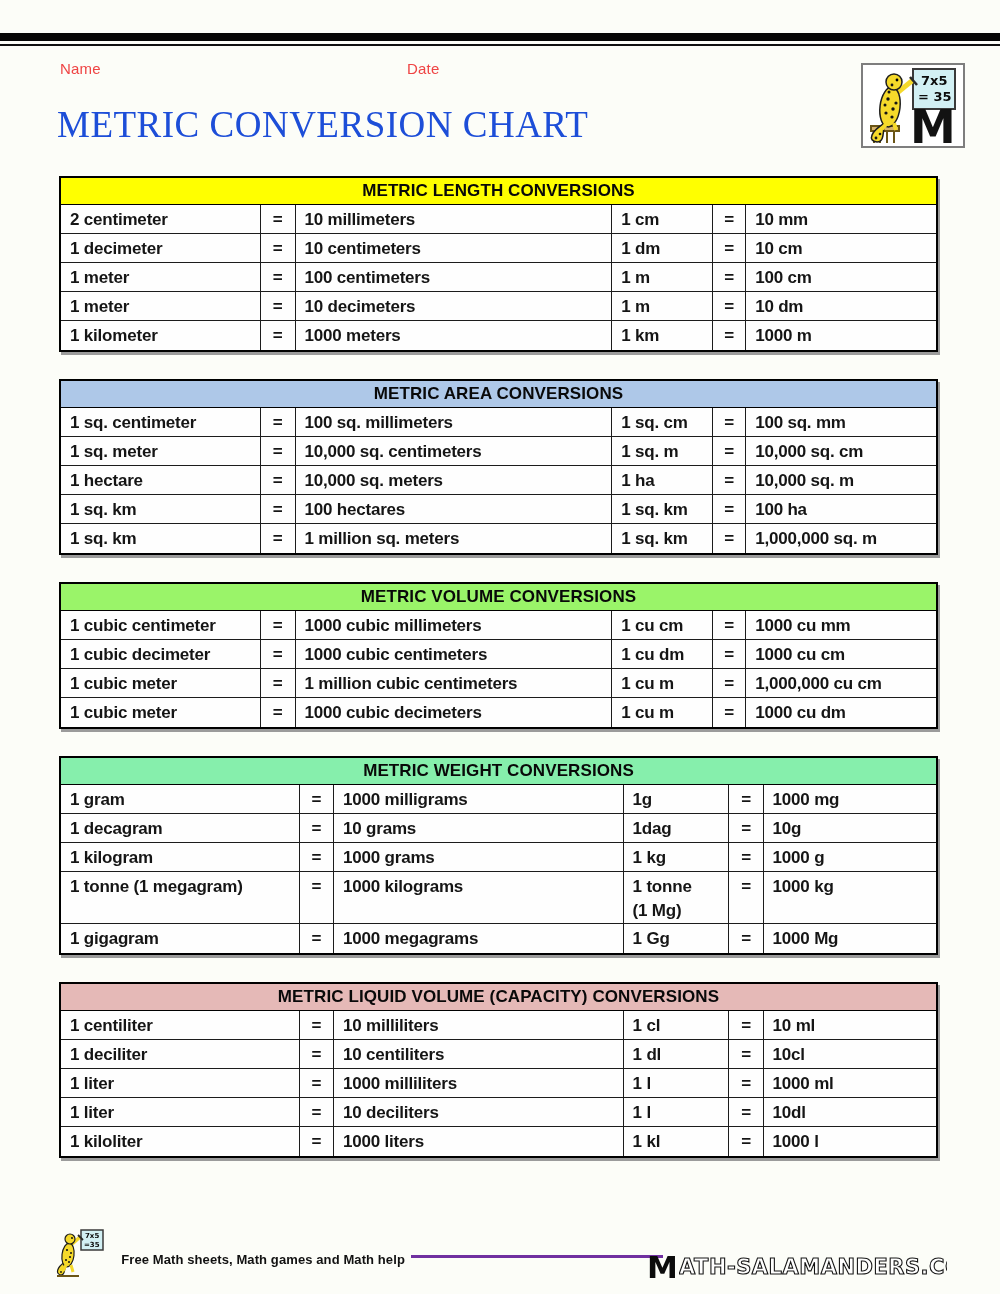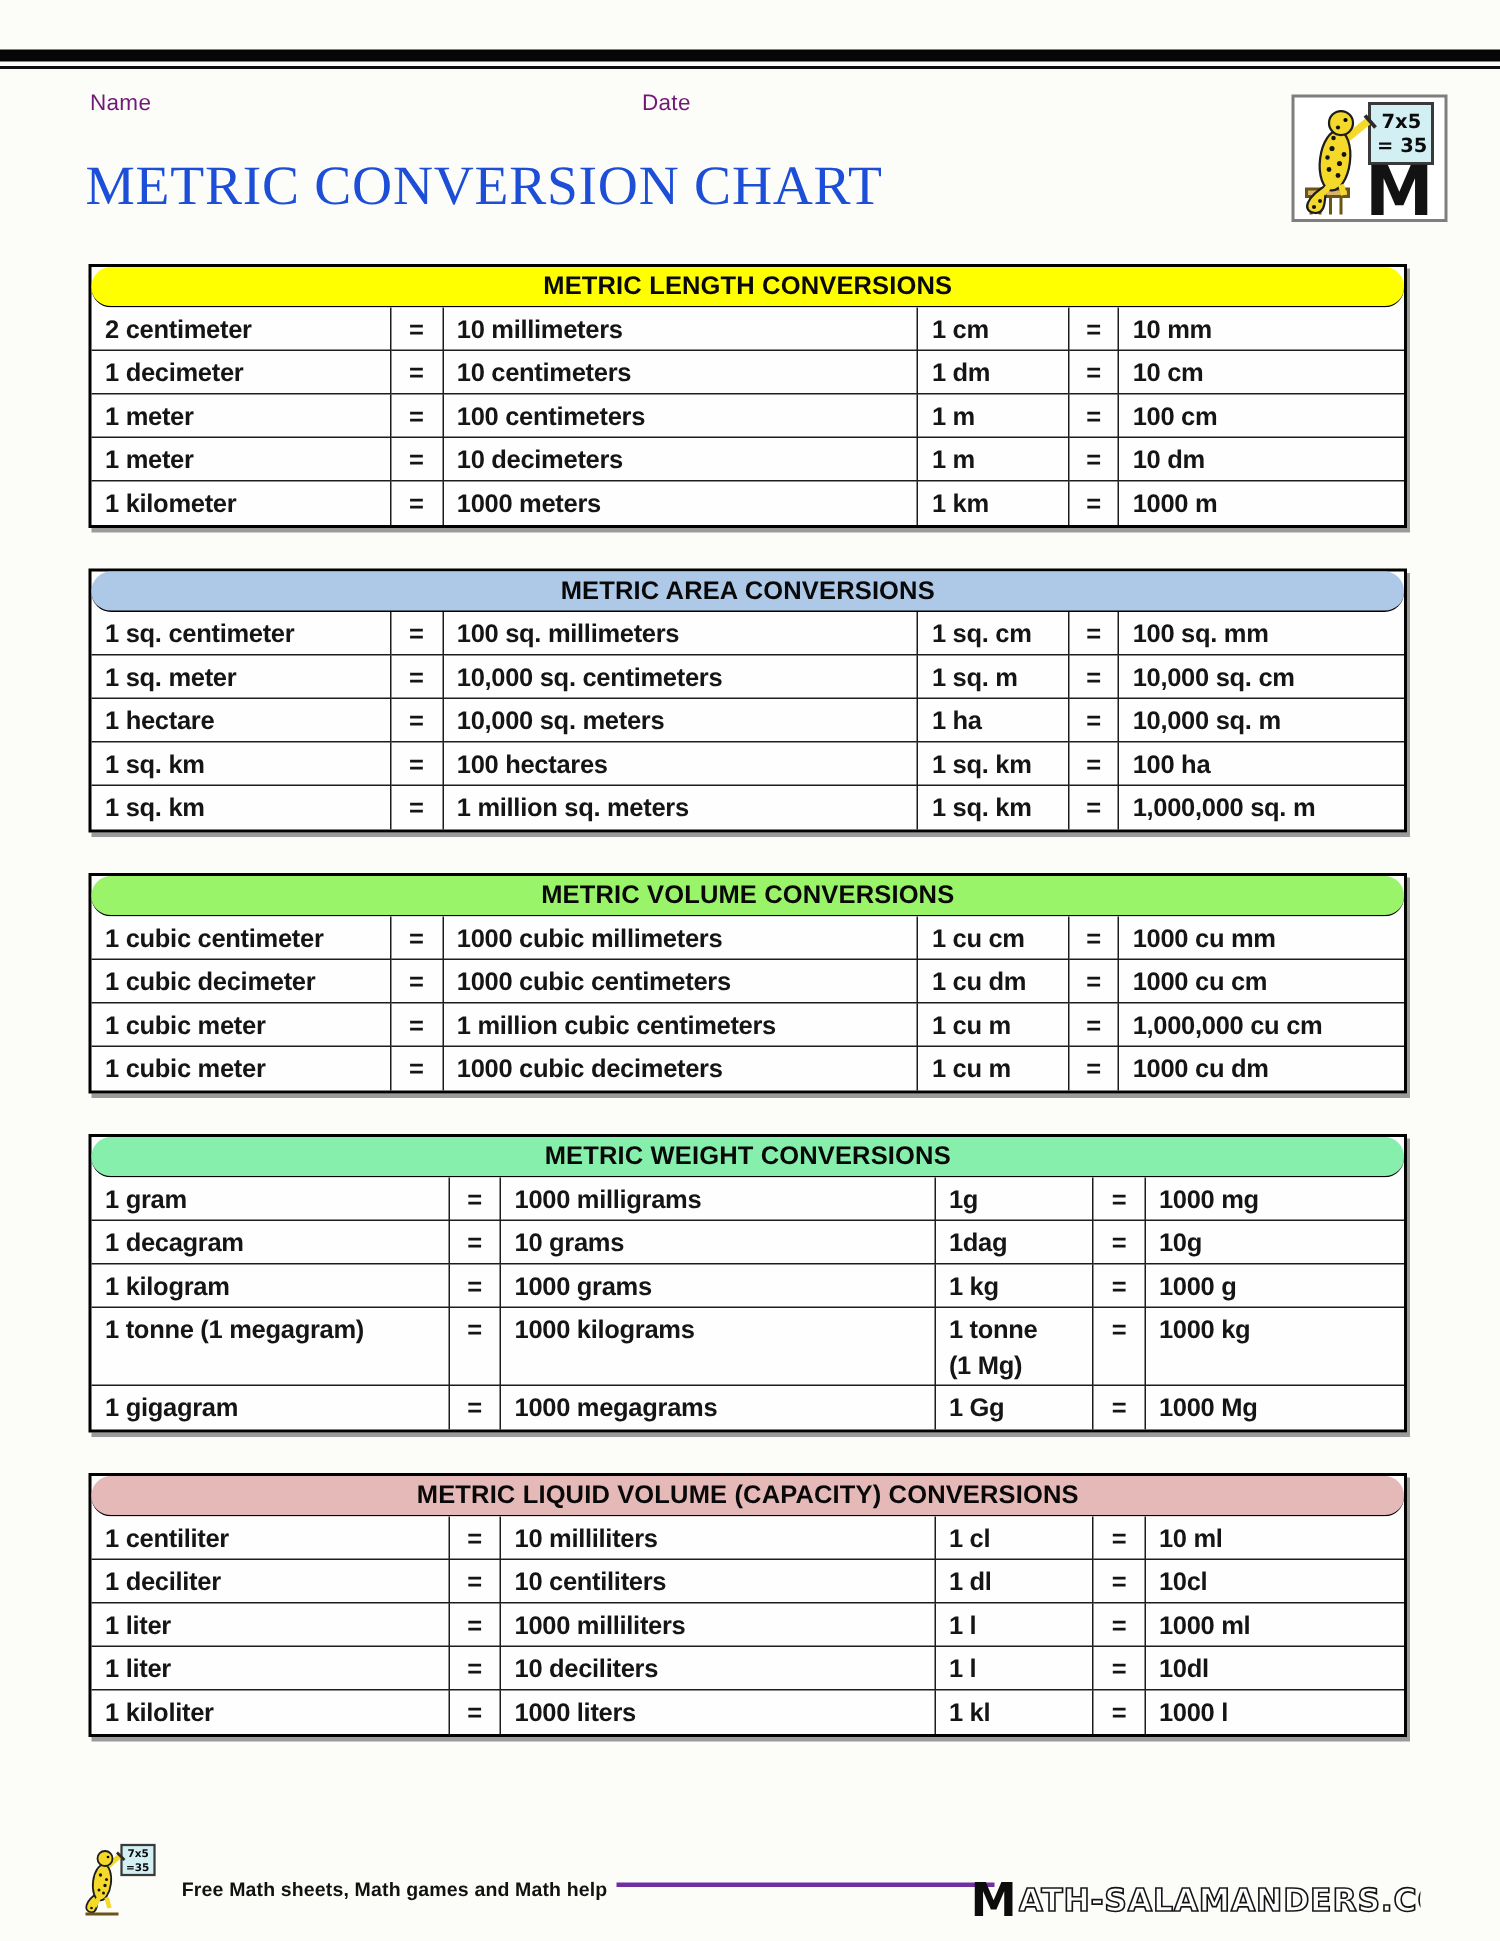--- a/index.html
+++ b/index.html
@@ -10,23 +10,23 @@
     position:relative;
     -webkit-font-smoothing:antialiased;
   }
   .page{position:absolute;inset:0;overflow:hidden;}
 
   
   .top-bar{position:absolute;top:33px;left:0;width:1000px;height:8px;background:#060606;}
   .top-bar-line{position:absolute;top:44px;left:0;width:1000px;height:2px;background:#101010;}
 
   
-  .meta-label{position:absolute;top:60px;font-size:15px;font-weight:500;color:#701a75;letter-spacing:.2px;}
+  .meta-label{position:absolute;top:60px;font-size:15px;font-weight:500;color:#ef4444;letter-spacing:.2px;}
   .name-label{left:60px;}
-  .date-label{left:428px;}
+  .date-label{left:407px;}
 
   
   .page-title{
     position:absolute;left:57px;top:104px;margin:0;
     font-family:"Liberation Serif",serif;font-weight:normal;
     font-size:37px;line-height:42px;color:#4173a8;letter-spacing:.5px;
   }
 
   
   .logo-box{
@@ -40,21 +40,21 @@
     display:grid;background:#fefefe;
     border:2px solid #000;
     box-shadow:2px 3px 0 #9b9b9b;
     margin-bottom:27px;
   }
   .ctable.normal{grid-template-columns:22.8% 4% 36.2% 11.5% 3.8% 1fr;}
   .ctable.wide{grid-template-columns:27.3% 3.9% 33.1% 12.1% 3.9% 1fr;}
   .thead{
     grid-column:1/-1;height:26px;line-height:26px;text-align:center;
     font-size:17px;font-weight:bold;color:#090909;
-    border-bottom:1px solid #000;letter-spacing:.1px;border-radius:13px;
+    border-bottom:1px solid #000;letter-spacing:.1px;
   }
   .cell{
     box-sizing:border-box;min-height:29px;
     padding:3px 2px 0 9px;
     font-size:17px;font-weight:bold;color:#151515;
     line-height:24px;letter-spacing:-.2px;
     border-right:1px solid #1c1c1c;border-bottom:1px solid #1c1c1c;
     white-space:pre-line;
   }
   .cell.c2,.cell.c5{text-align:center;padding-left:0;padding-right:0;}

